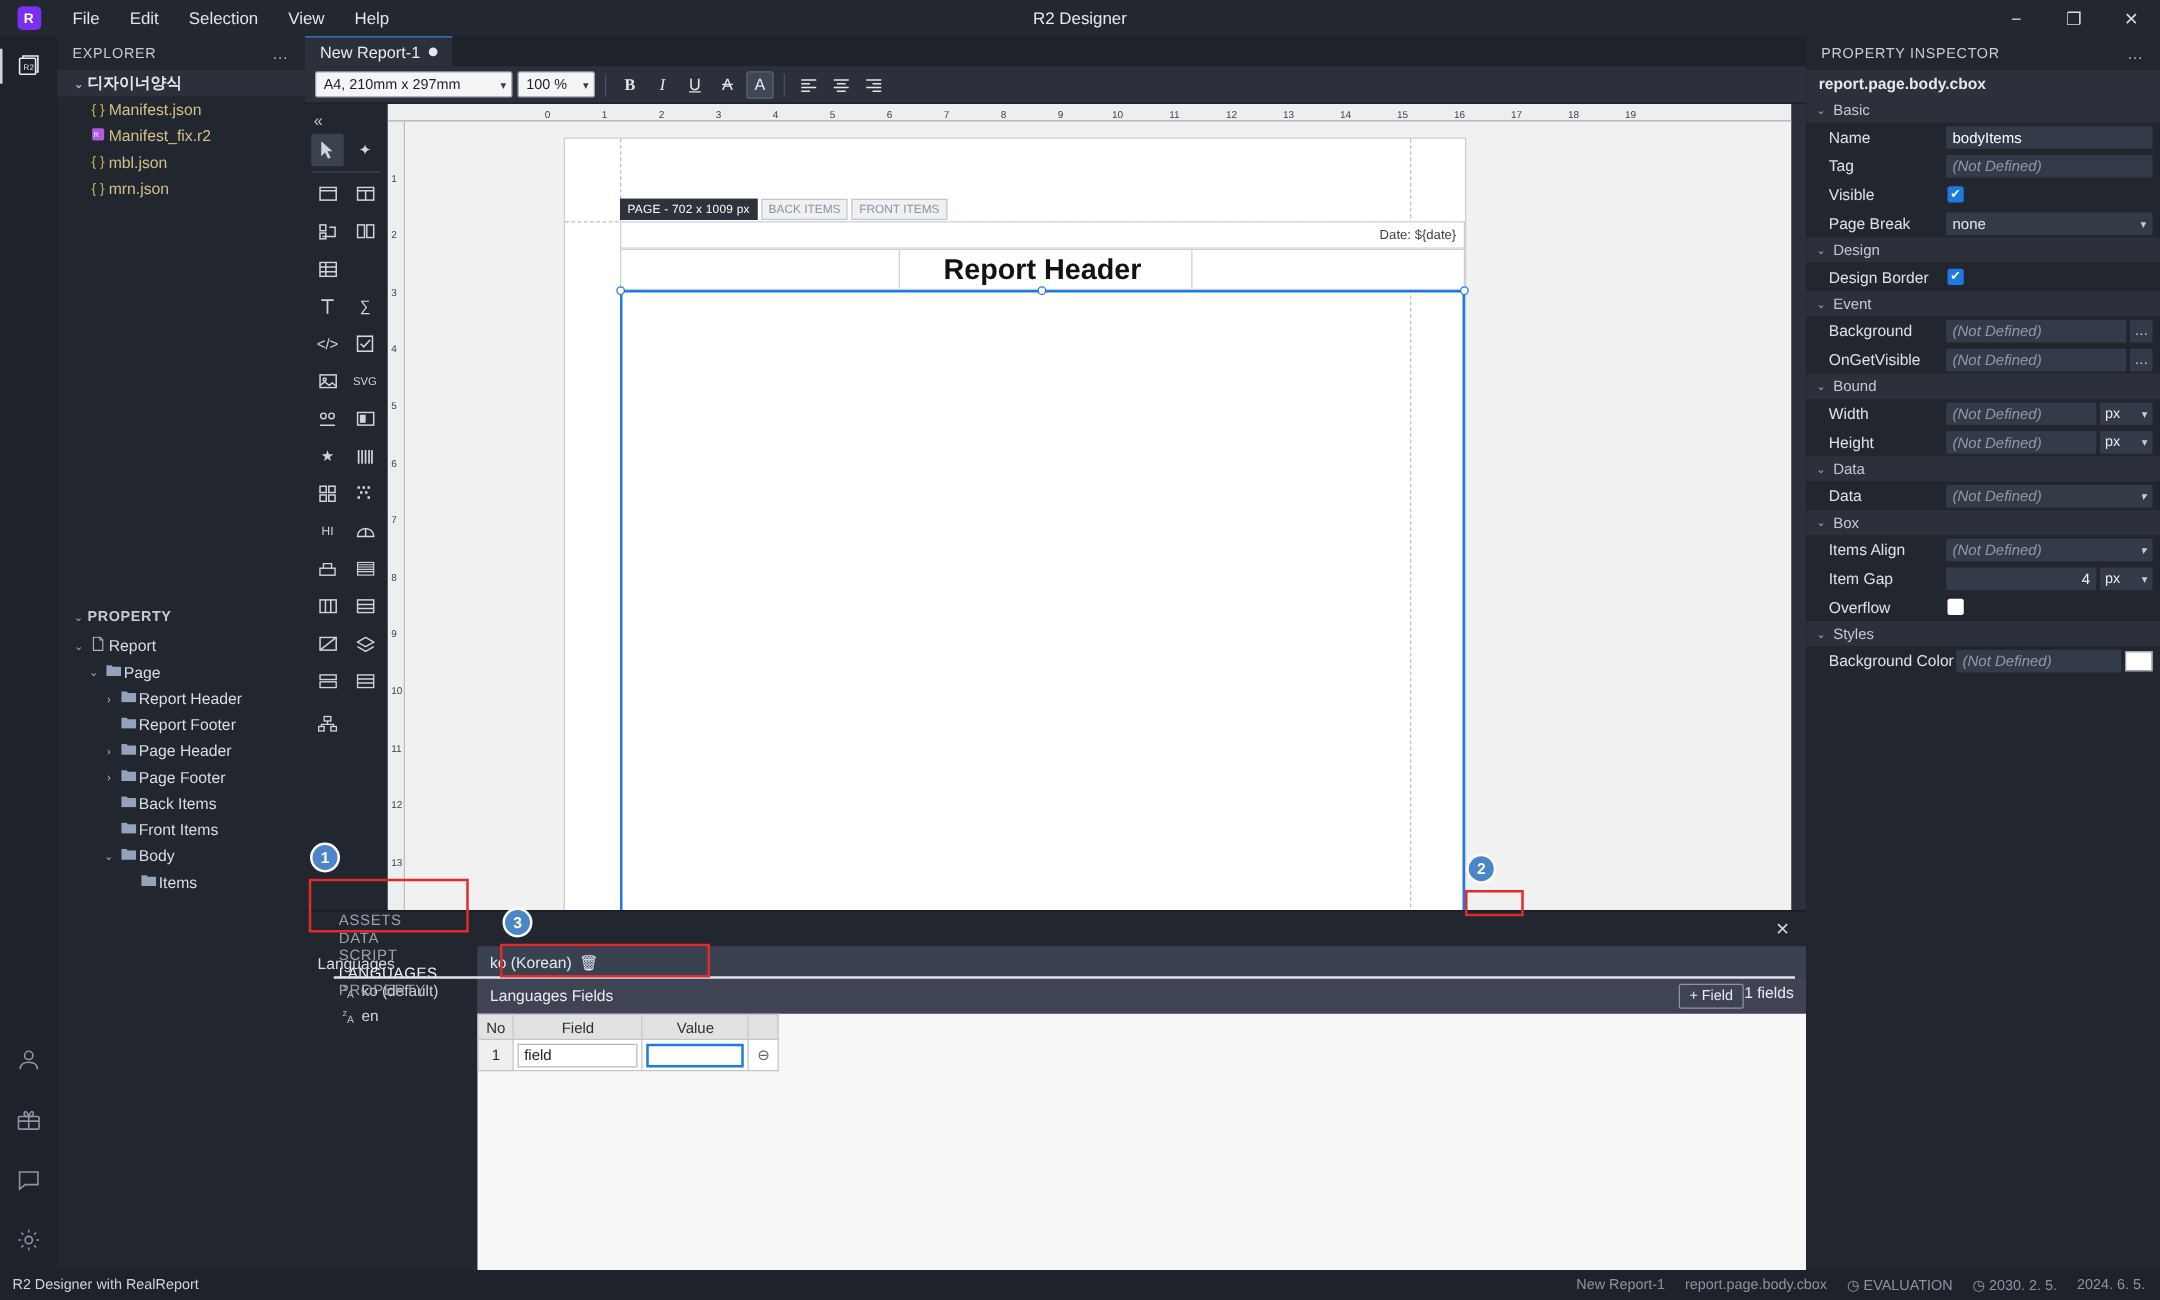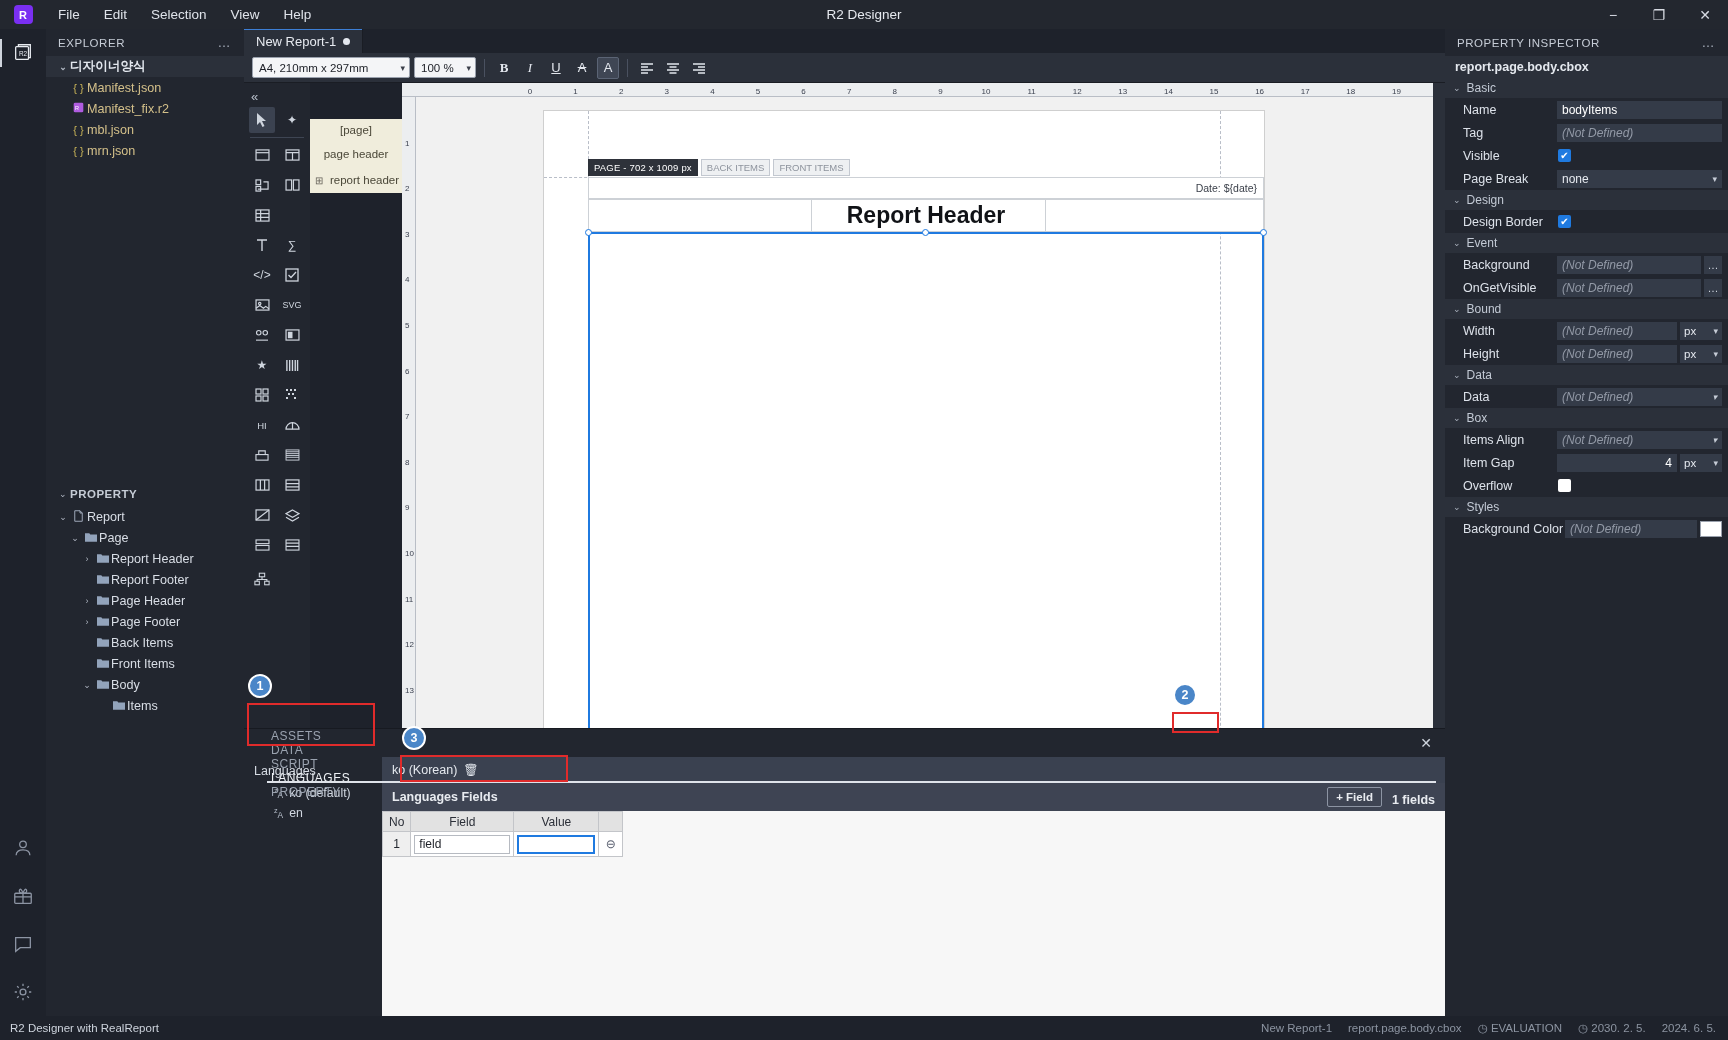--- a/index.html
+++ b/index.html
@@ -254,23 +254,23 @@
   }
   .ll-row .lic { color:#b9c1cd; font-size:10px; }
 
   .lang-detail { flex:1; background:#701a75; display:flex; flex-direction:column; }
   .ld-head {
     height:26px; display:flex; align-items:center; gap:6px; padding-left:10px;
     font-size:12.5px; color:#e4e8ee; background:#3a4150;
   }
   .ld-sub {
     height:28px; display:flex; align-items:center; justify-content:space-between;
-    padding:0 10px; background:#3e4453; font-size:12.5px; color:#e8ebf0;font-weight:bold;
-  }
-  .ld-sub-right { display:flex; align-items:flex-end; gap:10px; }
+    padding:0 10px; background:#3e4453; font-size:12.5px; color:#e8ebf0;
+  }
+  .ld-sub-right { display:flex; align-items:flex-start; }
   .fieldbtn {
     background:#3e4453; border:1px solid #8c94a3; color:#e8ebf0; font-size:11.5px;
     padding:3px 8px; border-radius:2px;
   }
   .fields-area { flex:1; background:#f7f7f7; position:relative; }
   .ftable { border-collapse:collapse; font-size:12px; color:#23272f; }
   .ftable th {
     background:#e2e2e2; border:1px solid #c3c5c9; font-weight:normal; height:20px;
     padding:0 6px; color:#2b2f38;
   }
@@ -757,25 +757,20 @@
             <svg width="16" height="14" viewBox="0 0 18 15" fill="none" stroke="currentColor" stroke-width="1.2">
                 <rect x="6" y="1" width="6" height="4"></rect>
                 <rect x="1" y="10" width="5" height="4"></rect>
                 <rect x="12" y="10" width="5" height="4"></rect>
                 <path d="M9 5v3M3.5 10V8h11v2"></path>
               </svg>
           </div>
         </div>
       </div>
 
-      <div class="band-col">
-        <div class="band page">[page]</div>
-        <div class="band ph">page header</div>
-        <div class="band rh">report header</div>
-      </div>
 
       <div class="doc-scroll">
         <div class="ruler-h" id="rh">
             <span class="tickh" style="left: 128px;">0<i></i></span>
             <span class="tickh" style="left: 173.6px;">1<i></i></span>
             <span class="tickh" style="left: 219.2px;">2<i></i></span>
             <span class="tickh" style="left: 264.8px;">3<i></i></span>
             <span class="tickh" style="left: 310.4px;">4<i></i></span>
             <span class="tickh" style="left: 356px;">5<i></i></span>
             <span class="tickh" style="left: 401.6px;">6<i></i></span>

